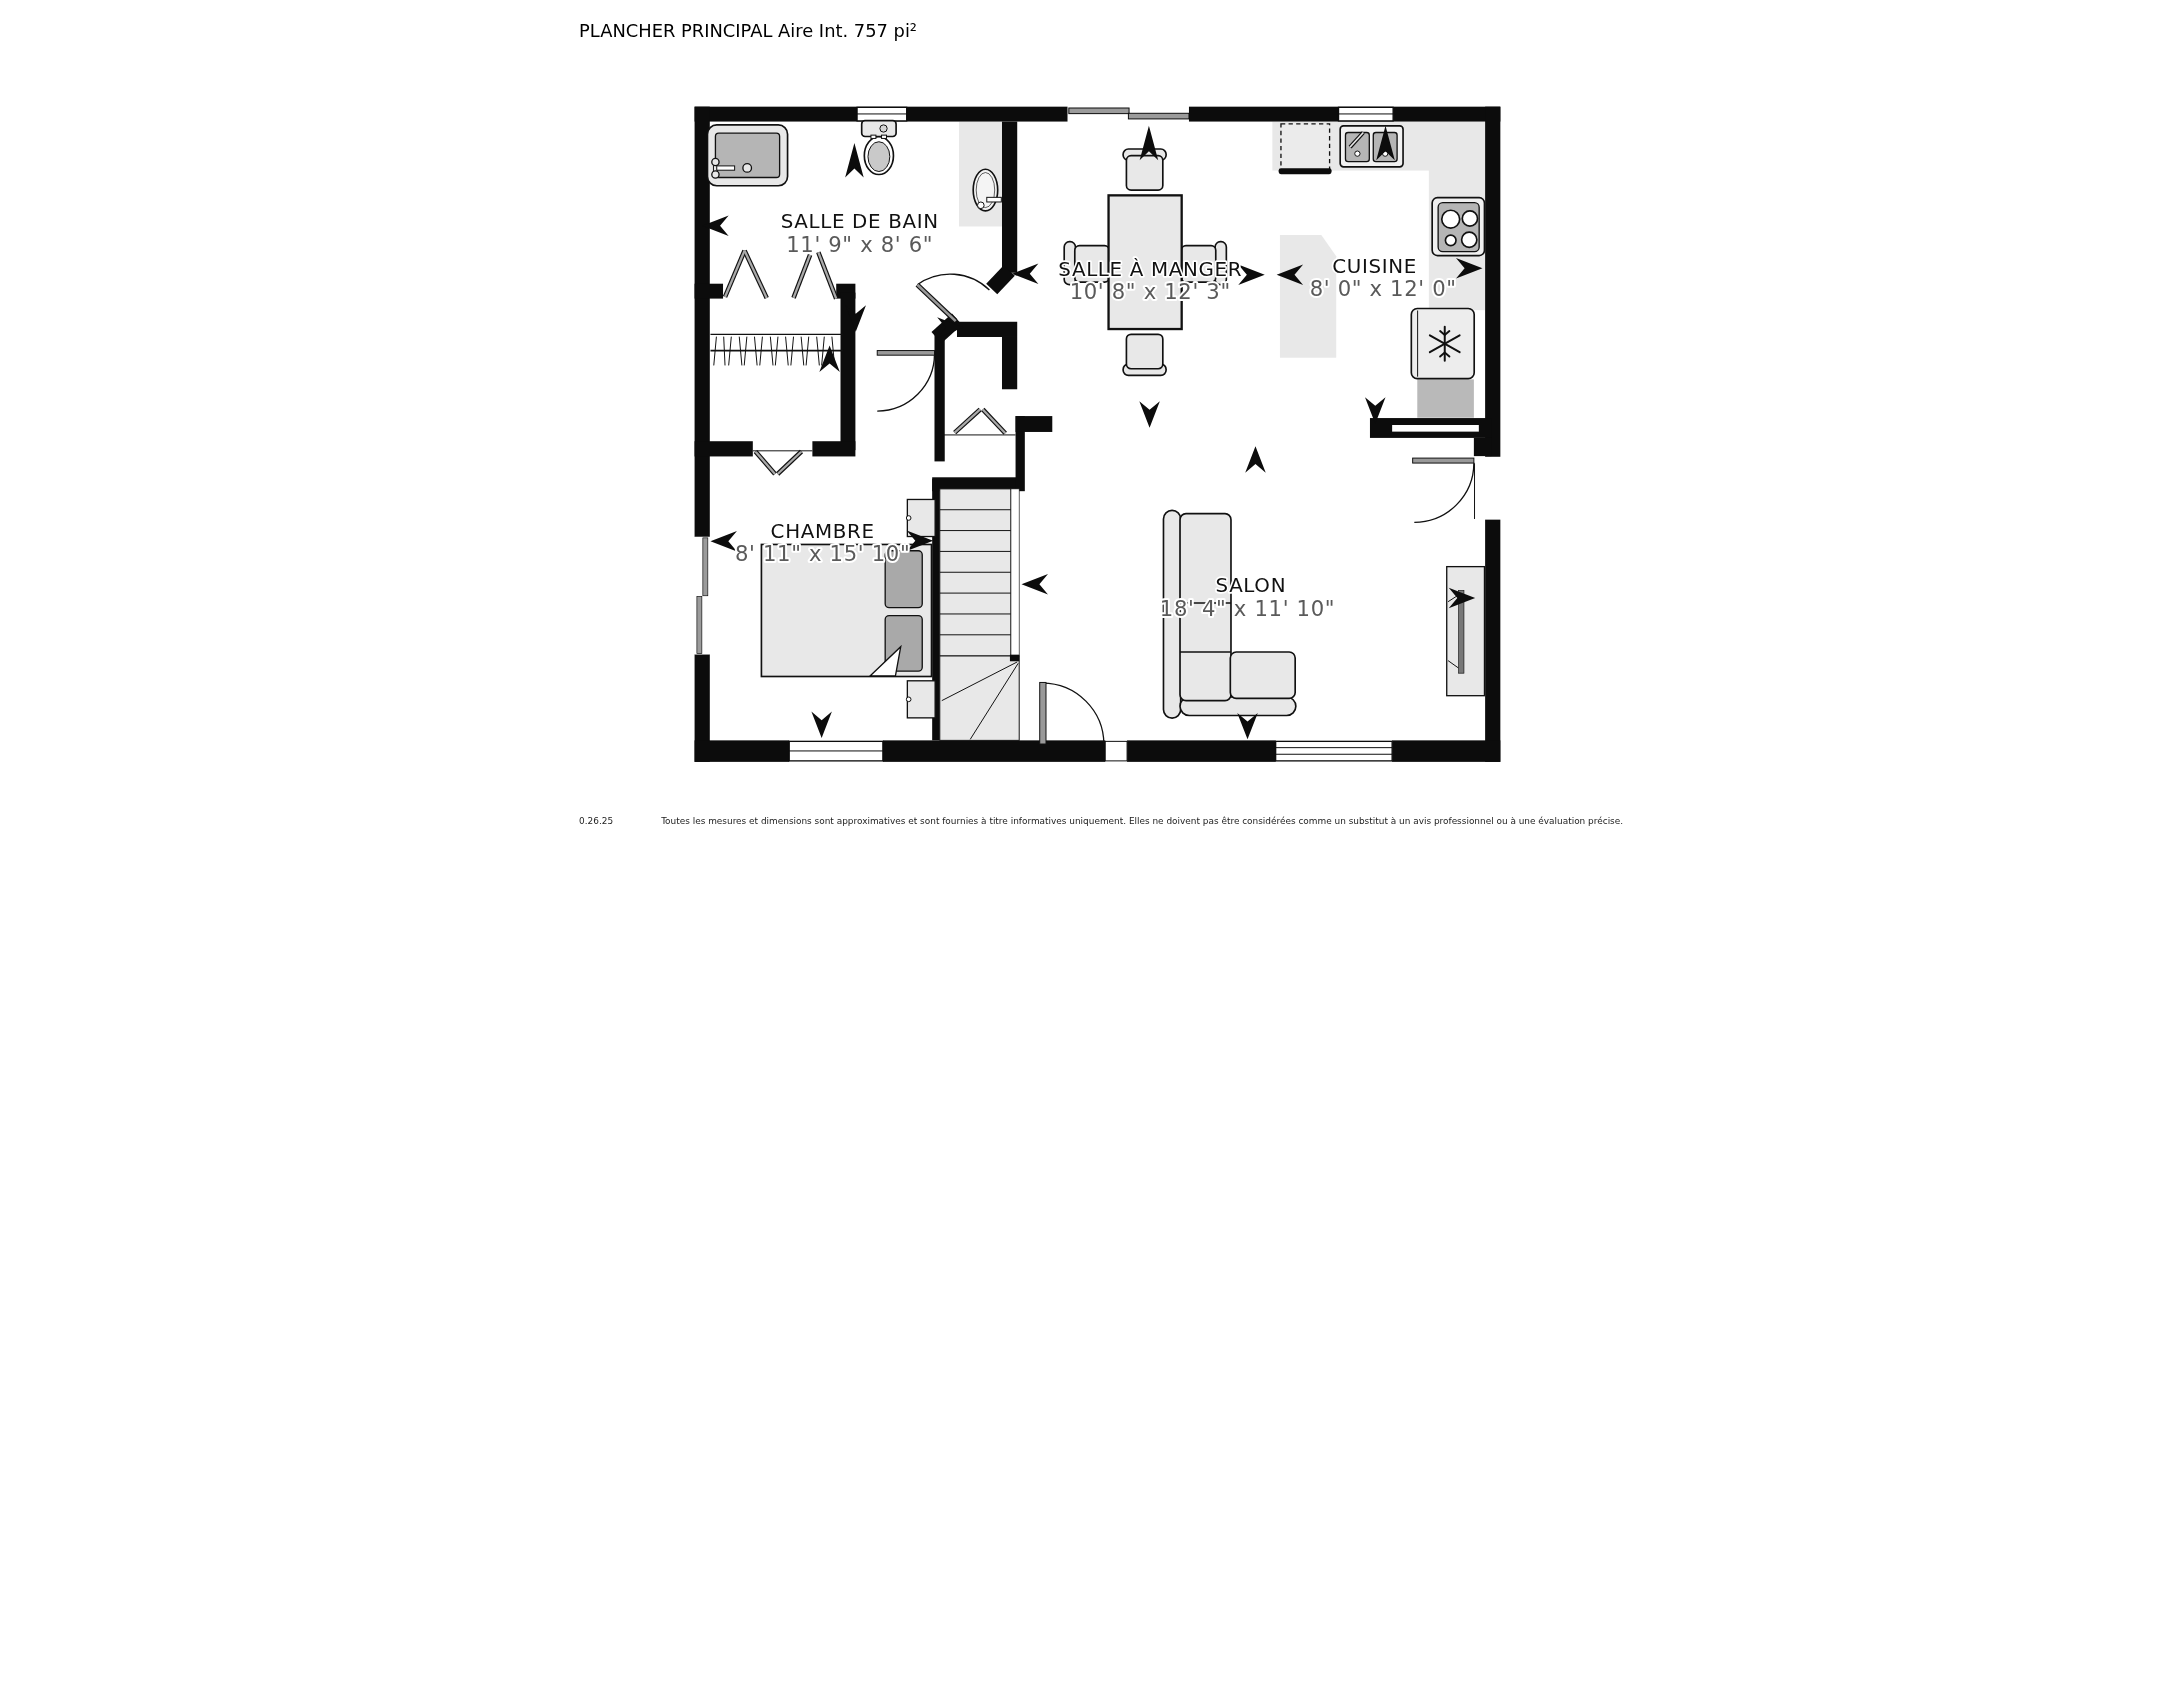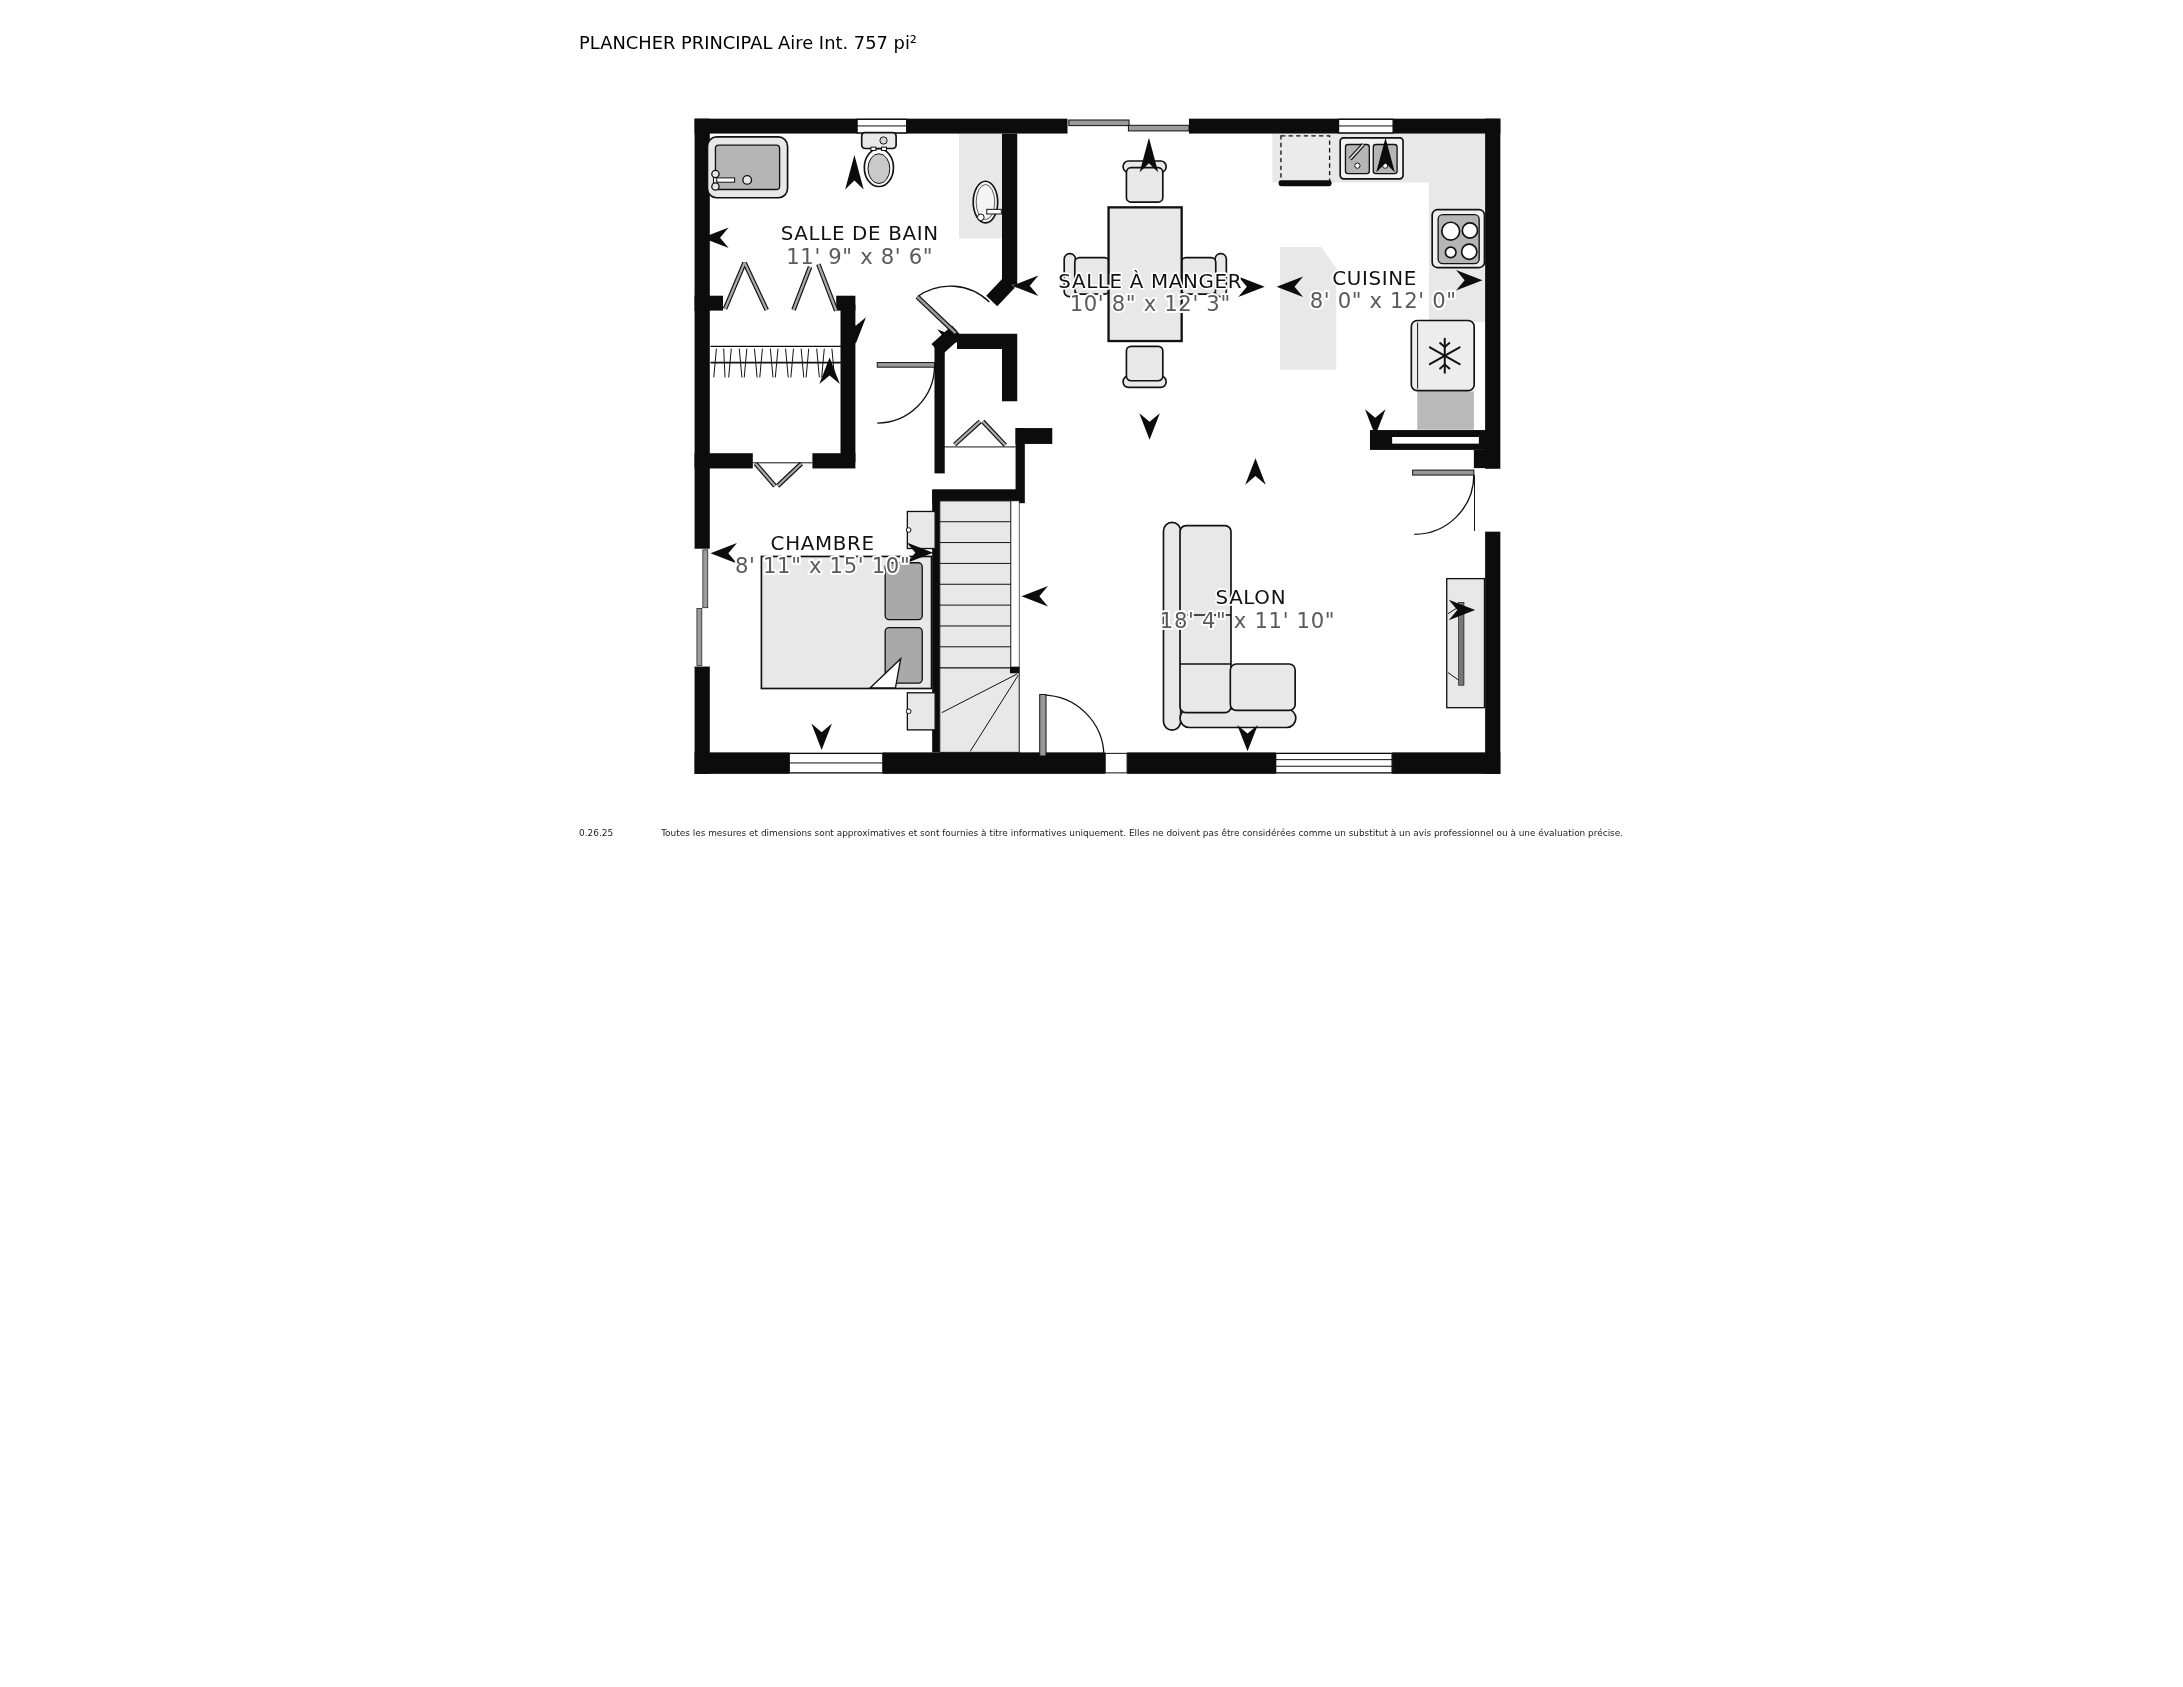--- a/index.html
+++ b/index.html
@@ -1,16 +1,16 @@
 <!DOCTYPE html>
 <html style="font-size:10.6px"><head>
 <meta charset="utf-8">
 <style>
   html,body{margin:0;padding:0;background:#fff;}
-  .page{position:relative;width:1092px;height:844px;margin:16px auto;background:#fff;overflow:hidden;
+  .page{position:relative;width:1092px;height:844px;margin:4px auto;background:#fff;overflow:hidden;
         font-family:"Liberation Sans", sans-serif;}
   svg{display:block;}
   .room-name{font-family:"DejaVu Sans","Liberation Sans",sans-serif;font-size:60px;fill:#111;
              stroke:#fff;stroke-width:10px;paint-order:stroke;stroke-linejoin:round;letter-spacing:2px;}
   .room-dims{font-family:"DejaVu Sans","Liberation Sans",sans-serif;font-size:64px;fill:#5a5a5a;
              stroke:#fff;stroke-width:12px;paint-order:stroke;stroke-linejoin:round;letter-spacing:2px;}
   .title-text{font-family:"DejaVu Sans","Liberation Sans",sans-serif;font-size:54px;fill:#000;}
   .footer-text{font-family:"DejaVu Sans","Liberation Sans",sans-serif;font-size:27px;fill:#222;}
   .wall{fill:#0c0c0c;}
   .wline{stroke:#0c0c0c;}

